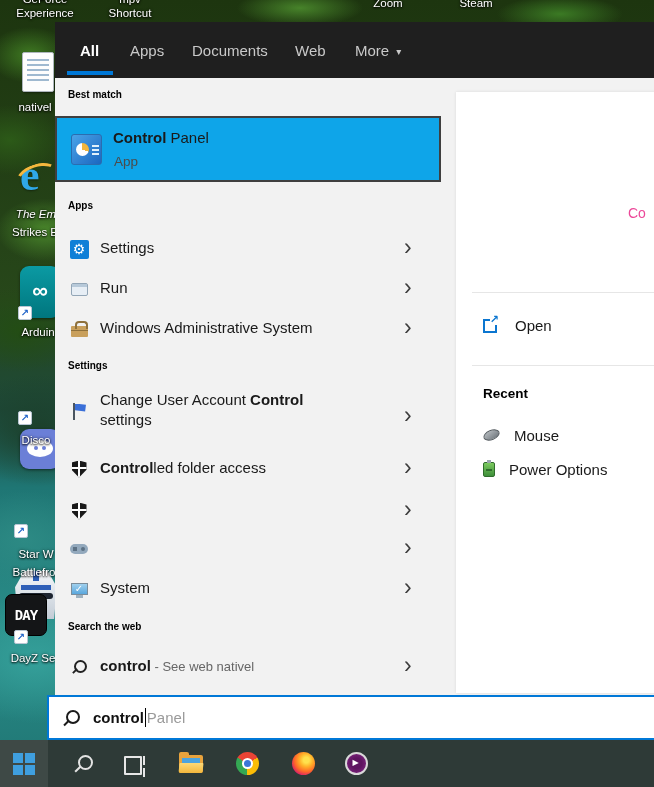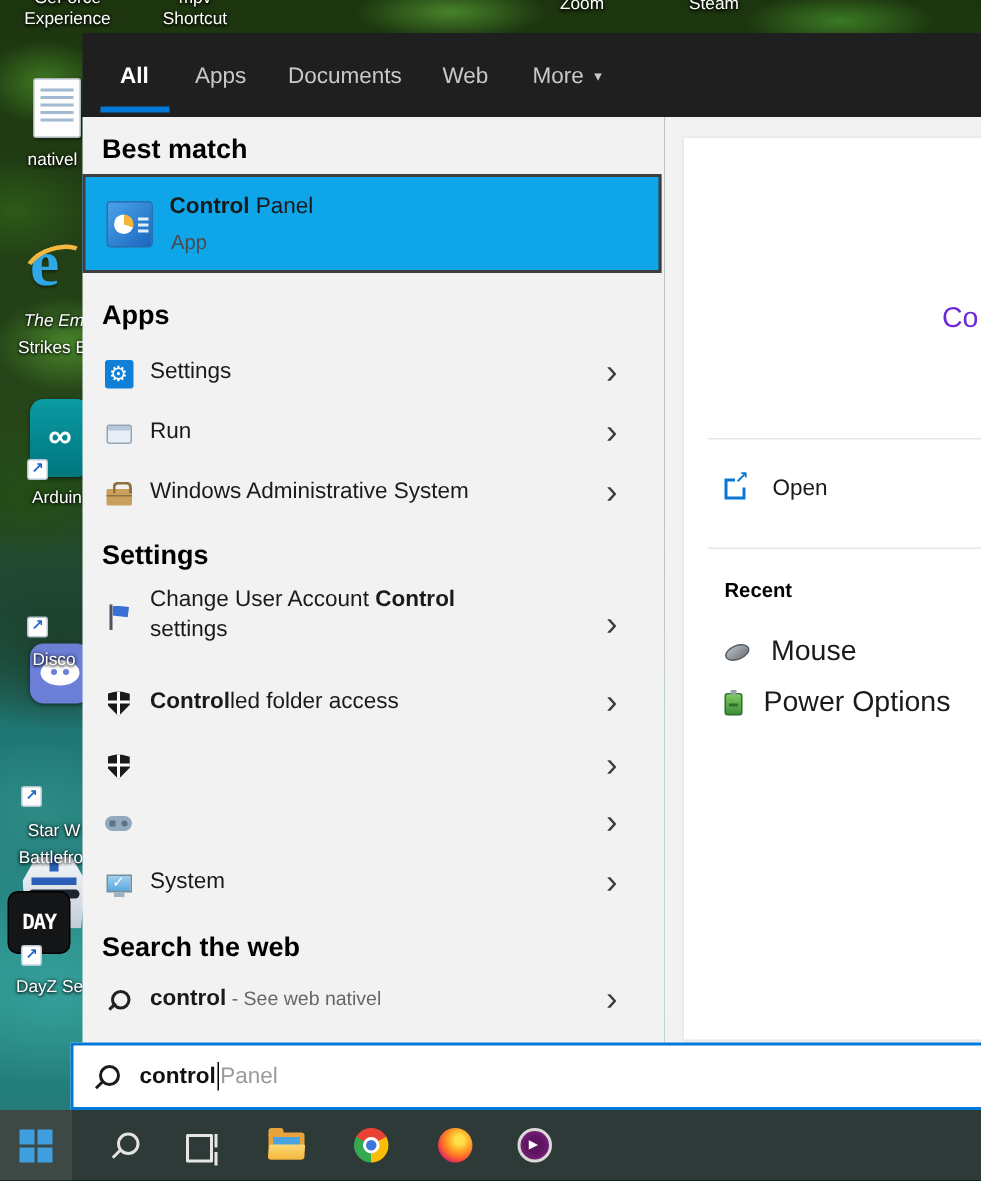--- a/index.html
+++ b/index.html
@@ -58,21 +58,21 @@
     font-family:"DejaVu Sans Mono",monospace; overflow:hidden; }
 
   
   .tabbar { position:absolute; left:55px; top:22px; width:599px; height:56px; background:#1f1f1f; }
   .tab { position:absolute; top:19px; font-size:15px; color:#c9c9c9; line-height:20px; cursor:default; }
   .tab.sel { color:#fff; font-weight:bold; }
   .tab-underline { position:absolute; left:12px; top:49px; width:46px; height:4px; background:#0078d7; }
   .more-arrow { display:inline-block; margin-left:7px; font-size:10px; vertical-align:1px; }
 
   .results { position:absolute; left:55px; top:78px; width:388px; height:619px; background:#f2f2f2; color:#1a1a1a; }
-  .sec-header { position:absolute; left:13px; font-size:18px; font-weight:bold; color:#000; }
+  .sec-header { position:absolute; left:13px; font-size:10px; font-weight:bold; color:#000; }
   .row { position:absolute; left:0; width:386px; height:40px; }
   .row .lbl { position:absolute; left:45px; top:10px; font-size:15px; line-height:20px; white-space:nowrap; }
   .row .lbl b, .bm-title b { font-weight:700; }
   .chev { position:absolute; left:349px; top:6px; font-size:23px; color:#3d3d3d; font-weight:400; }
   .iconbox { position:absolute; left:13px; top:10px; width:22px; height:22px; display:flex; align-items:center; justify-content:center; }
 
   .best-item { position:absolute; left:0; top:38px; width:386px; height:66px; background:#0ea5e9; border:2px solid #3f3f3f; }
   .cp-icon { position:absolute; left:14px; top:16px; width:31px; height:31px; border-radius:3px;
     background:linear-gradient(135deg,#4aa3e8,#1b67c0); border:1px solid #2a6db0; }
   .cp-icon::before { content:""; position:absolute; left:4px; top:8px; width:13px; height:13px; border-radius:50%;
@@ -105,28 +105,28 @@
     color:#fff; font-size:10px; line-height:10px; text-align:center; }
   .ic-monitor::after { content:""; position:absolute; left:4px; bottom:-4px; width:7px; height:3px; background:#9fb2c0; }
   .ic-mag { position:relative; width:16px; height:16px; }
   .ic-mag::before { content:""; position:absolute; left:3px; top:1px; width:9px; height:9px; border:2px solid #222; border-radius:50%; }
   .ic-mag::after { content:""; position:absolute; left:1px; top:11px; width:6px; height:2px; background:#222; transform:rotate(-45deg); }
   .hint { color:#666; font-size:13px; }
 
   
   .preview-bg { position:absolute; left:443px; top:78px; width:211px; height:619px; background:#f2f2f2; }
   .preview-card { position:absolute; left:456px; top:92px; width:320px; height:601px; background:#fff; box-shadow:0 0 3px rgba(0,0,0,.10); }
-  .pv-title { position:absolute; left:172px; top:106px; font-size:19px; color:#6d28d9; line-height:30px; white-space:nowrap; }
+  .pv-title { position:absolute; left:172px; top:106px; font-size:14px; color:#ec4899; line-height:30px; white-space:nowrap; }
   .pv-div { position:absolute; left:16px; width:290px; height:1px; background:#e6e6e6; }
   .ic-open { position:absolute; left:27px; top:227px; width:14px; height:14px; border:2px solid #0b76d0; position:absolute; }
   .ic-open i { position:absolute; right:-4px; top:-7px; background:#fff; color:#0b76d0; font-style:normal; font-size:11px; font-weight:bold; line-height:11px; }
   .pv-open-lbl { position:absolute; left:59px; top:220px; font-size:15px; line-height:28px; color:#191919; }
   .pv-recent { position:absolute; left:27px; top:294px; font-size:13.5px; font-weight:bold; color:#000; }
   .pv-row { position:absolute; left:27px; height:22px; display:flex; align-items:center; }
-  .pv-row .txt { font-size:19px; color:#1a1a1a; margin-left:14px; white-space:nowrap; }
+  .pv-row .txt { font-size:15px; color:#1a1a1a; margin-left:14px; white-space:nowrap; }
   .ic-mouse { width:17px; height:10px; border-radius:50%; background:linear-gradient(160deg,#b9bec2,#6f767c); transform:rotate(-22deg); border:1px solid #565c61; }
   .ic-power { position:relative; width:12px; height:15px; background:linear-gradient(#7cc95f,#3e8f3a); border-radius:2px; border:1px solid #2f6d2c; }
   .ic-power::before { content:""; position:absolute; left:3px; top:-3px; width:4px; height:3px; background:#9aa4ad; }
   .ic-power::after { content:""; position:absolute; left:2px; top:6px; width:6px; height:2px; background:#2f6d2c; }
 
   
   .searchbox { position:absolute; left:47px; top:695px; width:610px; height:45px; background:#fff; border:2px solid #0078d7;
     display:flex; align-items:center; }
   .sb-mag { position:relative; width:18px; height:18px; margin:0 12px 0 14px; }
   .sb-mag::before { content:""; position:absolute; left:3px; top:1px; width:10px; height:10px; border:2px solid #1b1b1b; border-radius:50%; }

